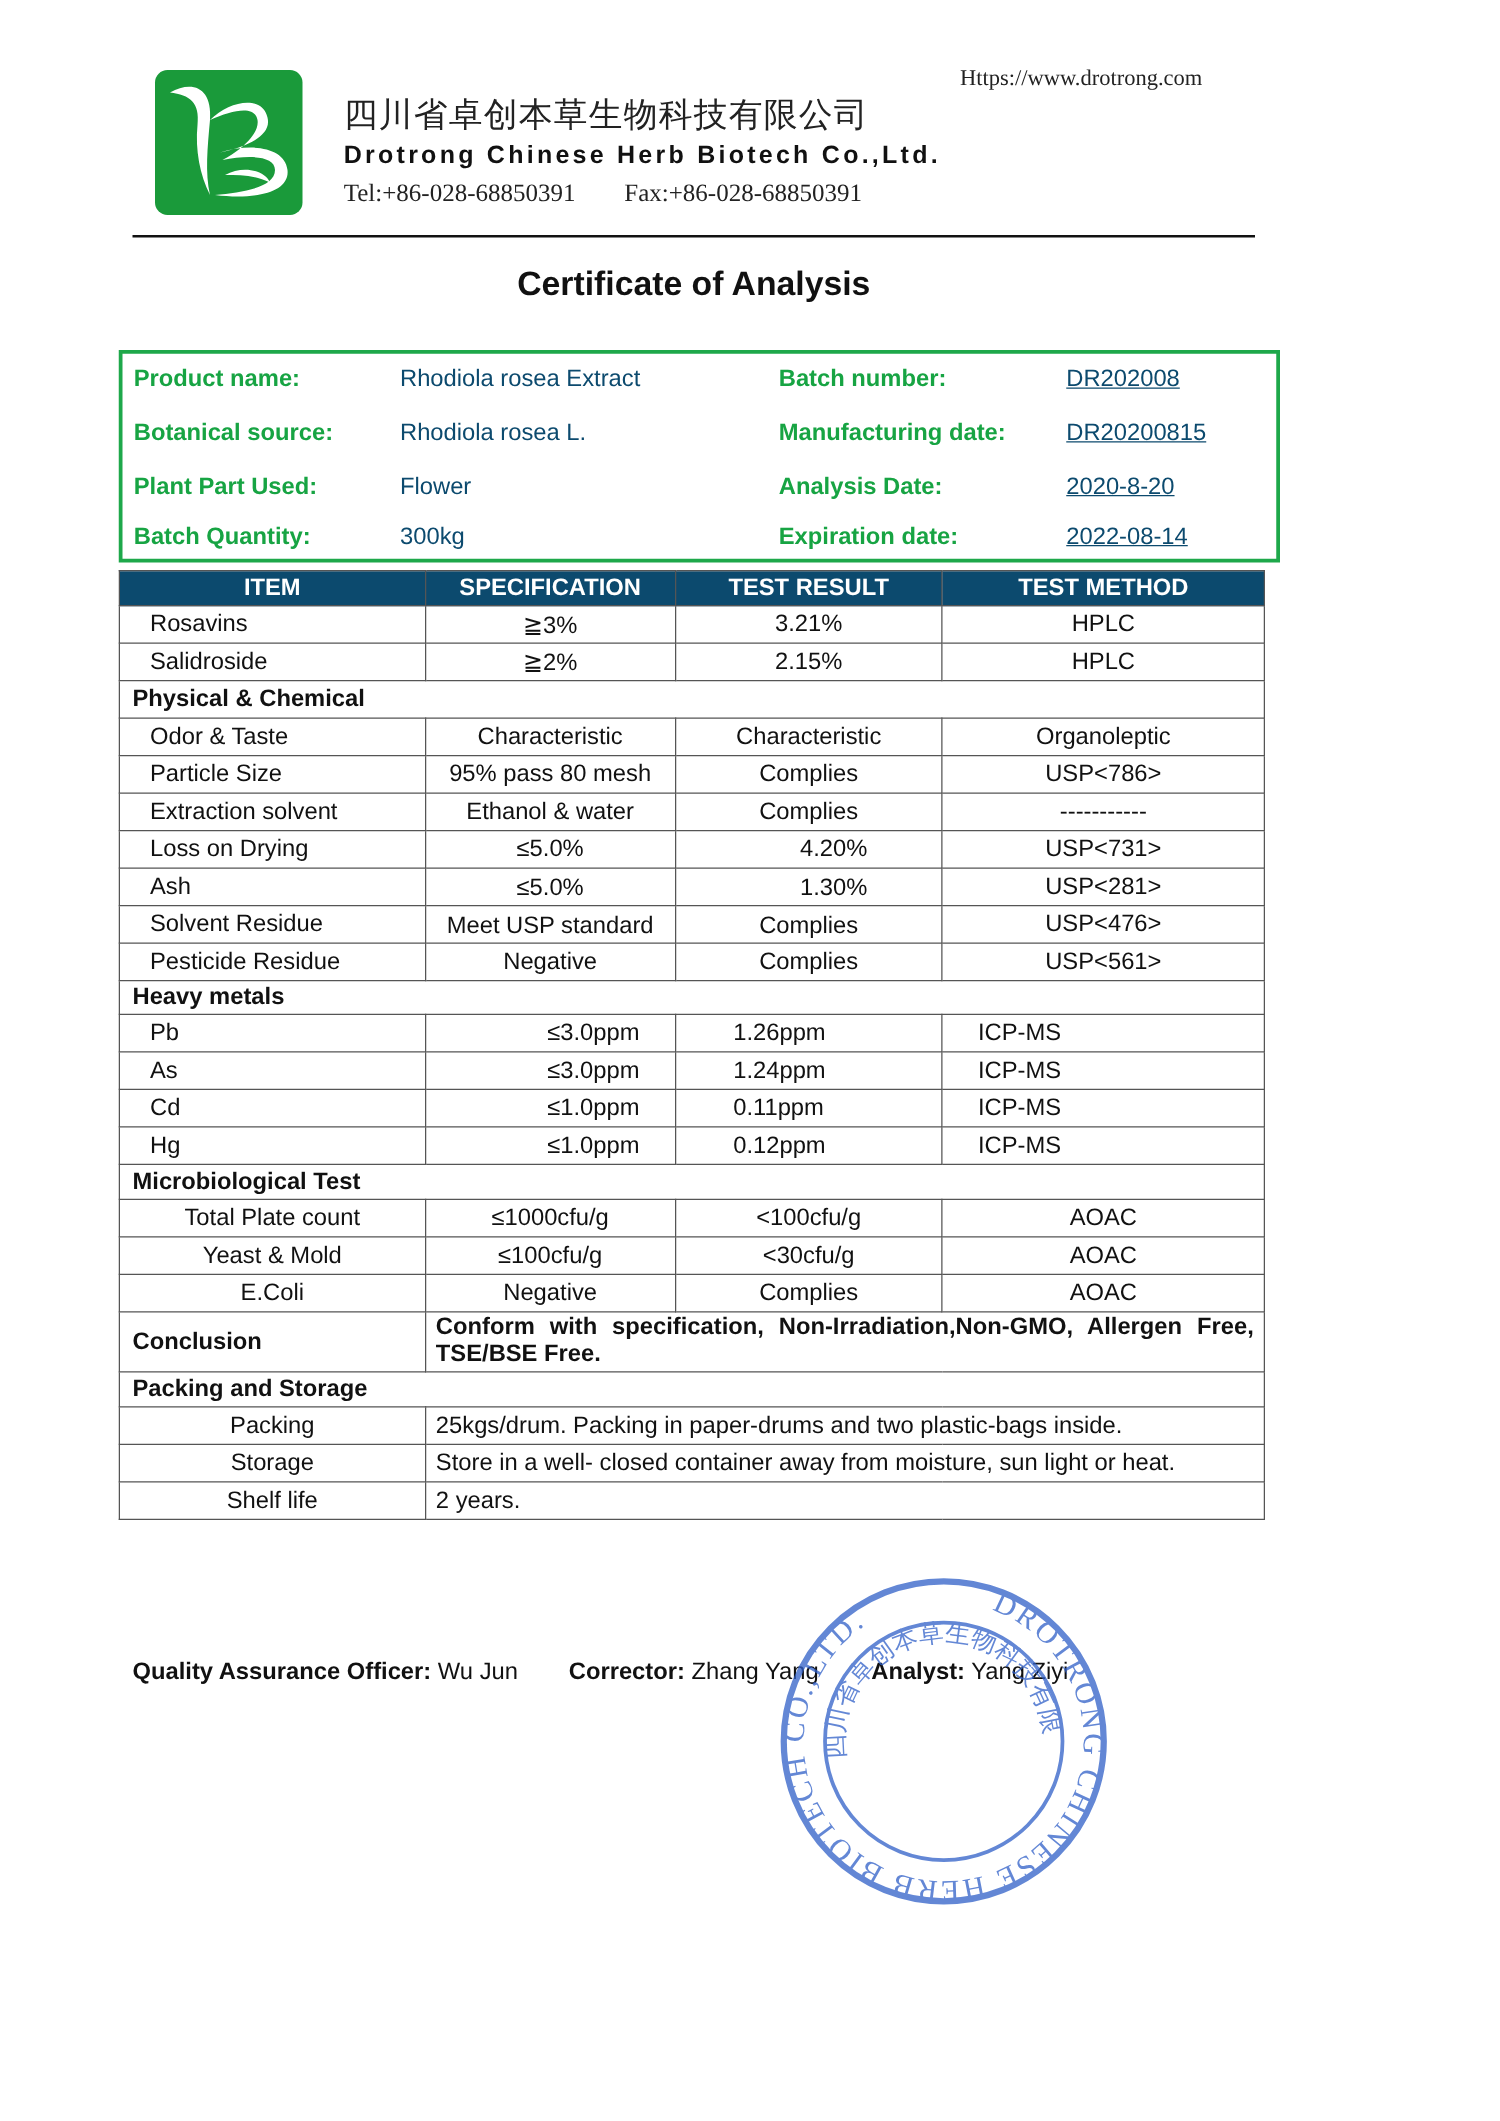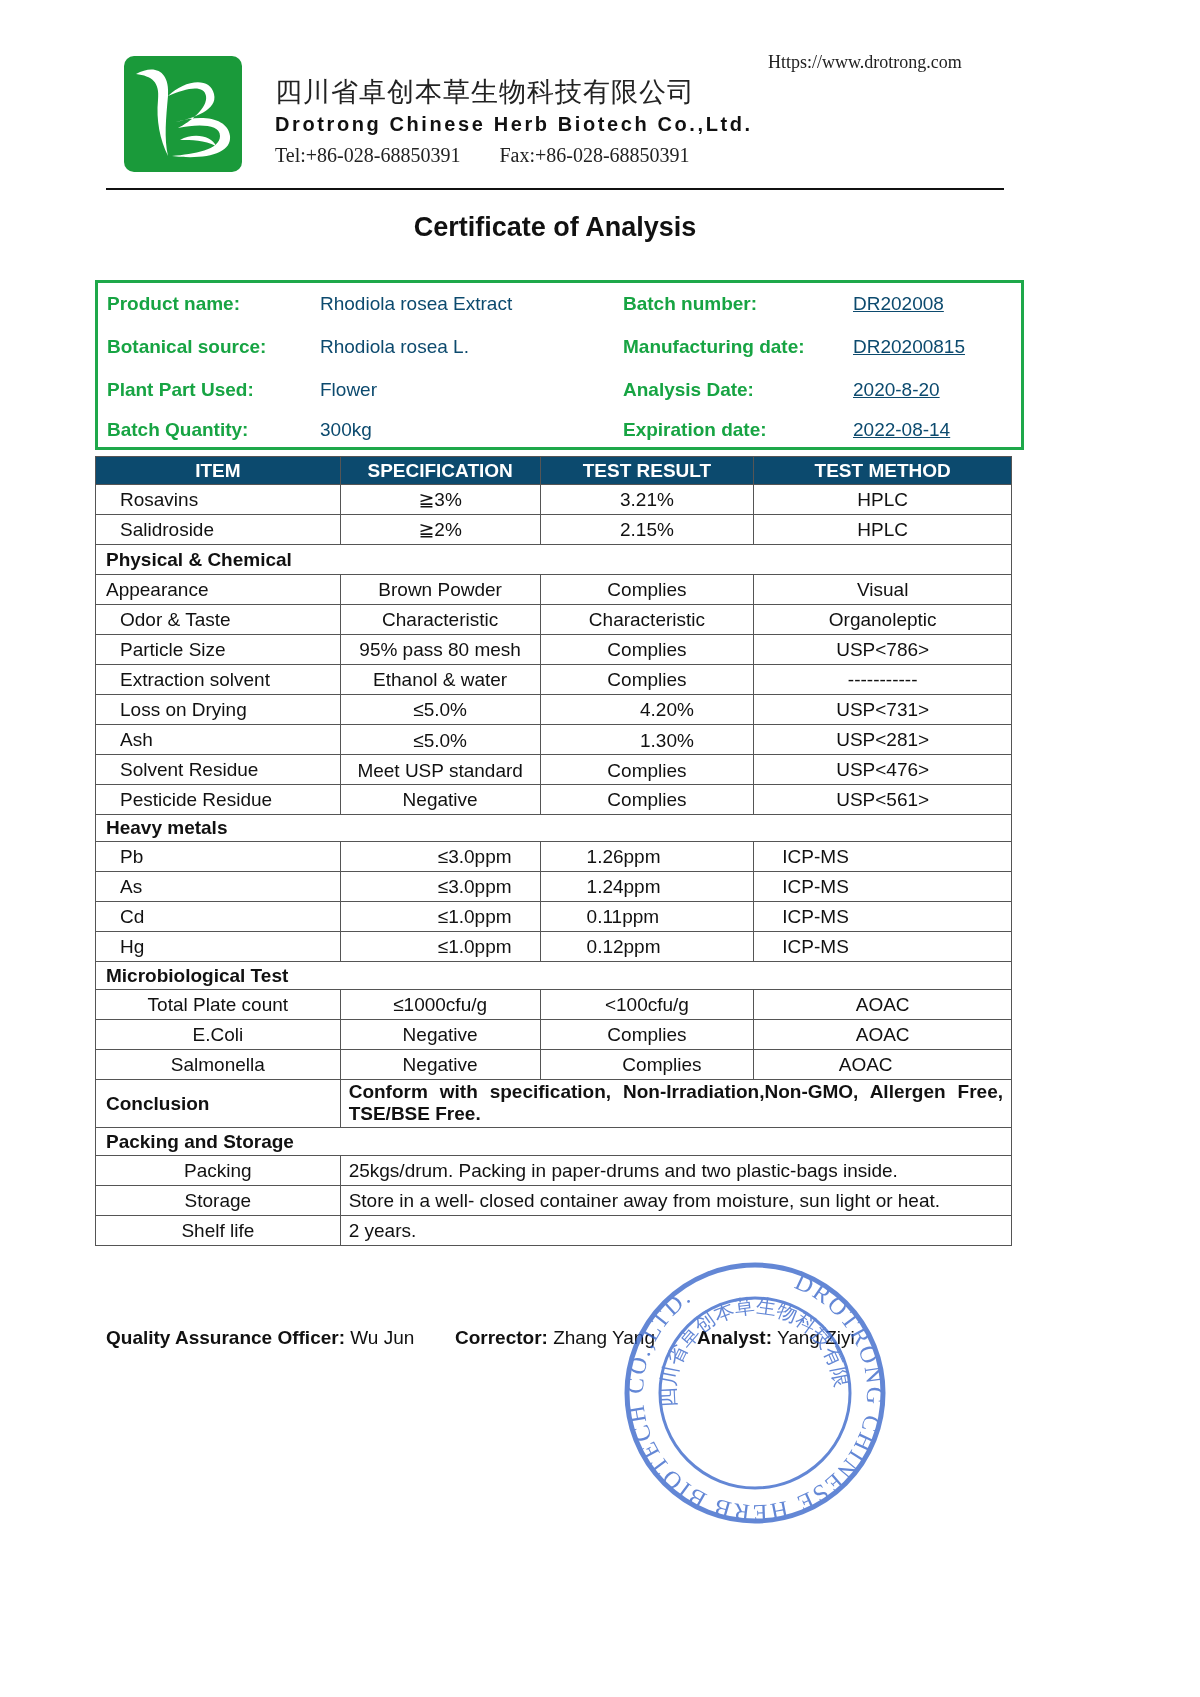--- a/index.html
+++ b/index.html
@@ -123,26 +123,20 @@
     <td class="indent">Salidroside</td>
     <td class="center">≧2%</td>
     <td class="center">2.15%</td>
     <td class="center">HPLC</td>
   </tr>
 
   <tr>
     <td colspan="4" class="section">Physical &amp; Chemical</td>
   </tr>
   <tr>
-    <td style="padding-left:10px">Appearance</td>
-    <td class="center">Brown Powder</td>
-    <td class="center">Complies</td>
-    <td class="center">Visual</td>
-  </tr>
-  <tr>
     <td class="indent">Odor &amp; Taste</td>
     <td class="center">Characteristic</td>
     <td class="center">Characteristic</td>
     <td class="center">Organoleptic</td>
   </tr>
   <tr>
     <td class="indent">Particle Size</td>
     <td class="center">95% pass 80 mesh</td>
     <td class="center">Complies</td>
     <td class="center">USP&lt;786&gt;</td>
@@ -209,30 +203,30 @@
   <tr>
     <td colspan="4" class="section" style="height:28px">Microbiological Test</td>
   </tr>
   <tr>
     <td class="center">Total Plate count</td>
     <td class="center">≤1000cfu/g</td>
     <td class="center">&lt;100cfu/g</td>
     <td class="center">AOAC</td>
   </tr>
   <tr>
+    <td class="center">Yeast &amp; Mold</td>
+    <td class="center">≤100cfu/g</td>
+    <td class="center">&lt;30cfu/g</td>
+    <td class="center">AOAC</td>
+  </tr>
+  <tr>
     <td class="center">E.Coli</td>
     <td class="center">Negative</td>
     <td class="center">Complies</td>
     <td class="center">AOAC</td>
-  </tr>
-  <tr>
-    <td class="center">Salmonella</td>
-    <td class="center">Negative</td>
-    <td class="center" style="padding-left:36px">Complies</td>
-    <td class="center" style="padding-right:40px">AOAC</td>
   </tr>
 
   <tr>
     <td class="section" style="height:46px">Conclusion</td>
     <td colspan="3" class="conclusion-text">Conform with specification, Non-Irradiation,Non-GMO, Allergen Free, TSE/BSE Free.</td>
   </tr>
 
   <tr>
     <td colspan="4" class="section" style="height:28px">Packing and Storage</td>
   </tr>

